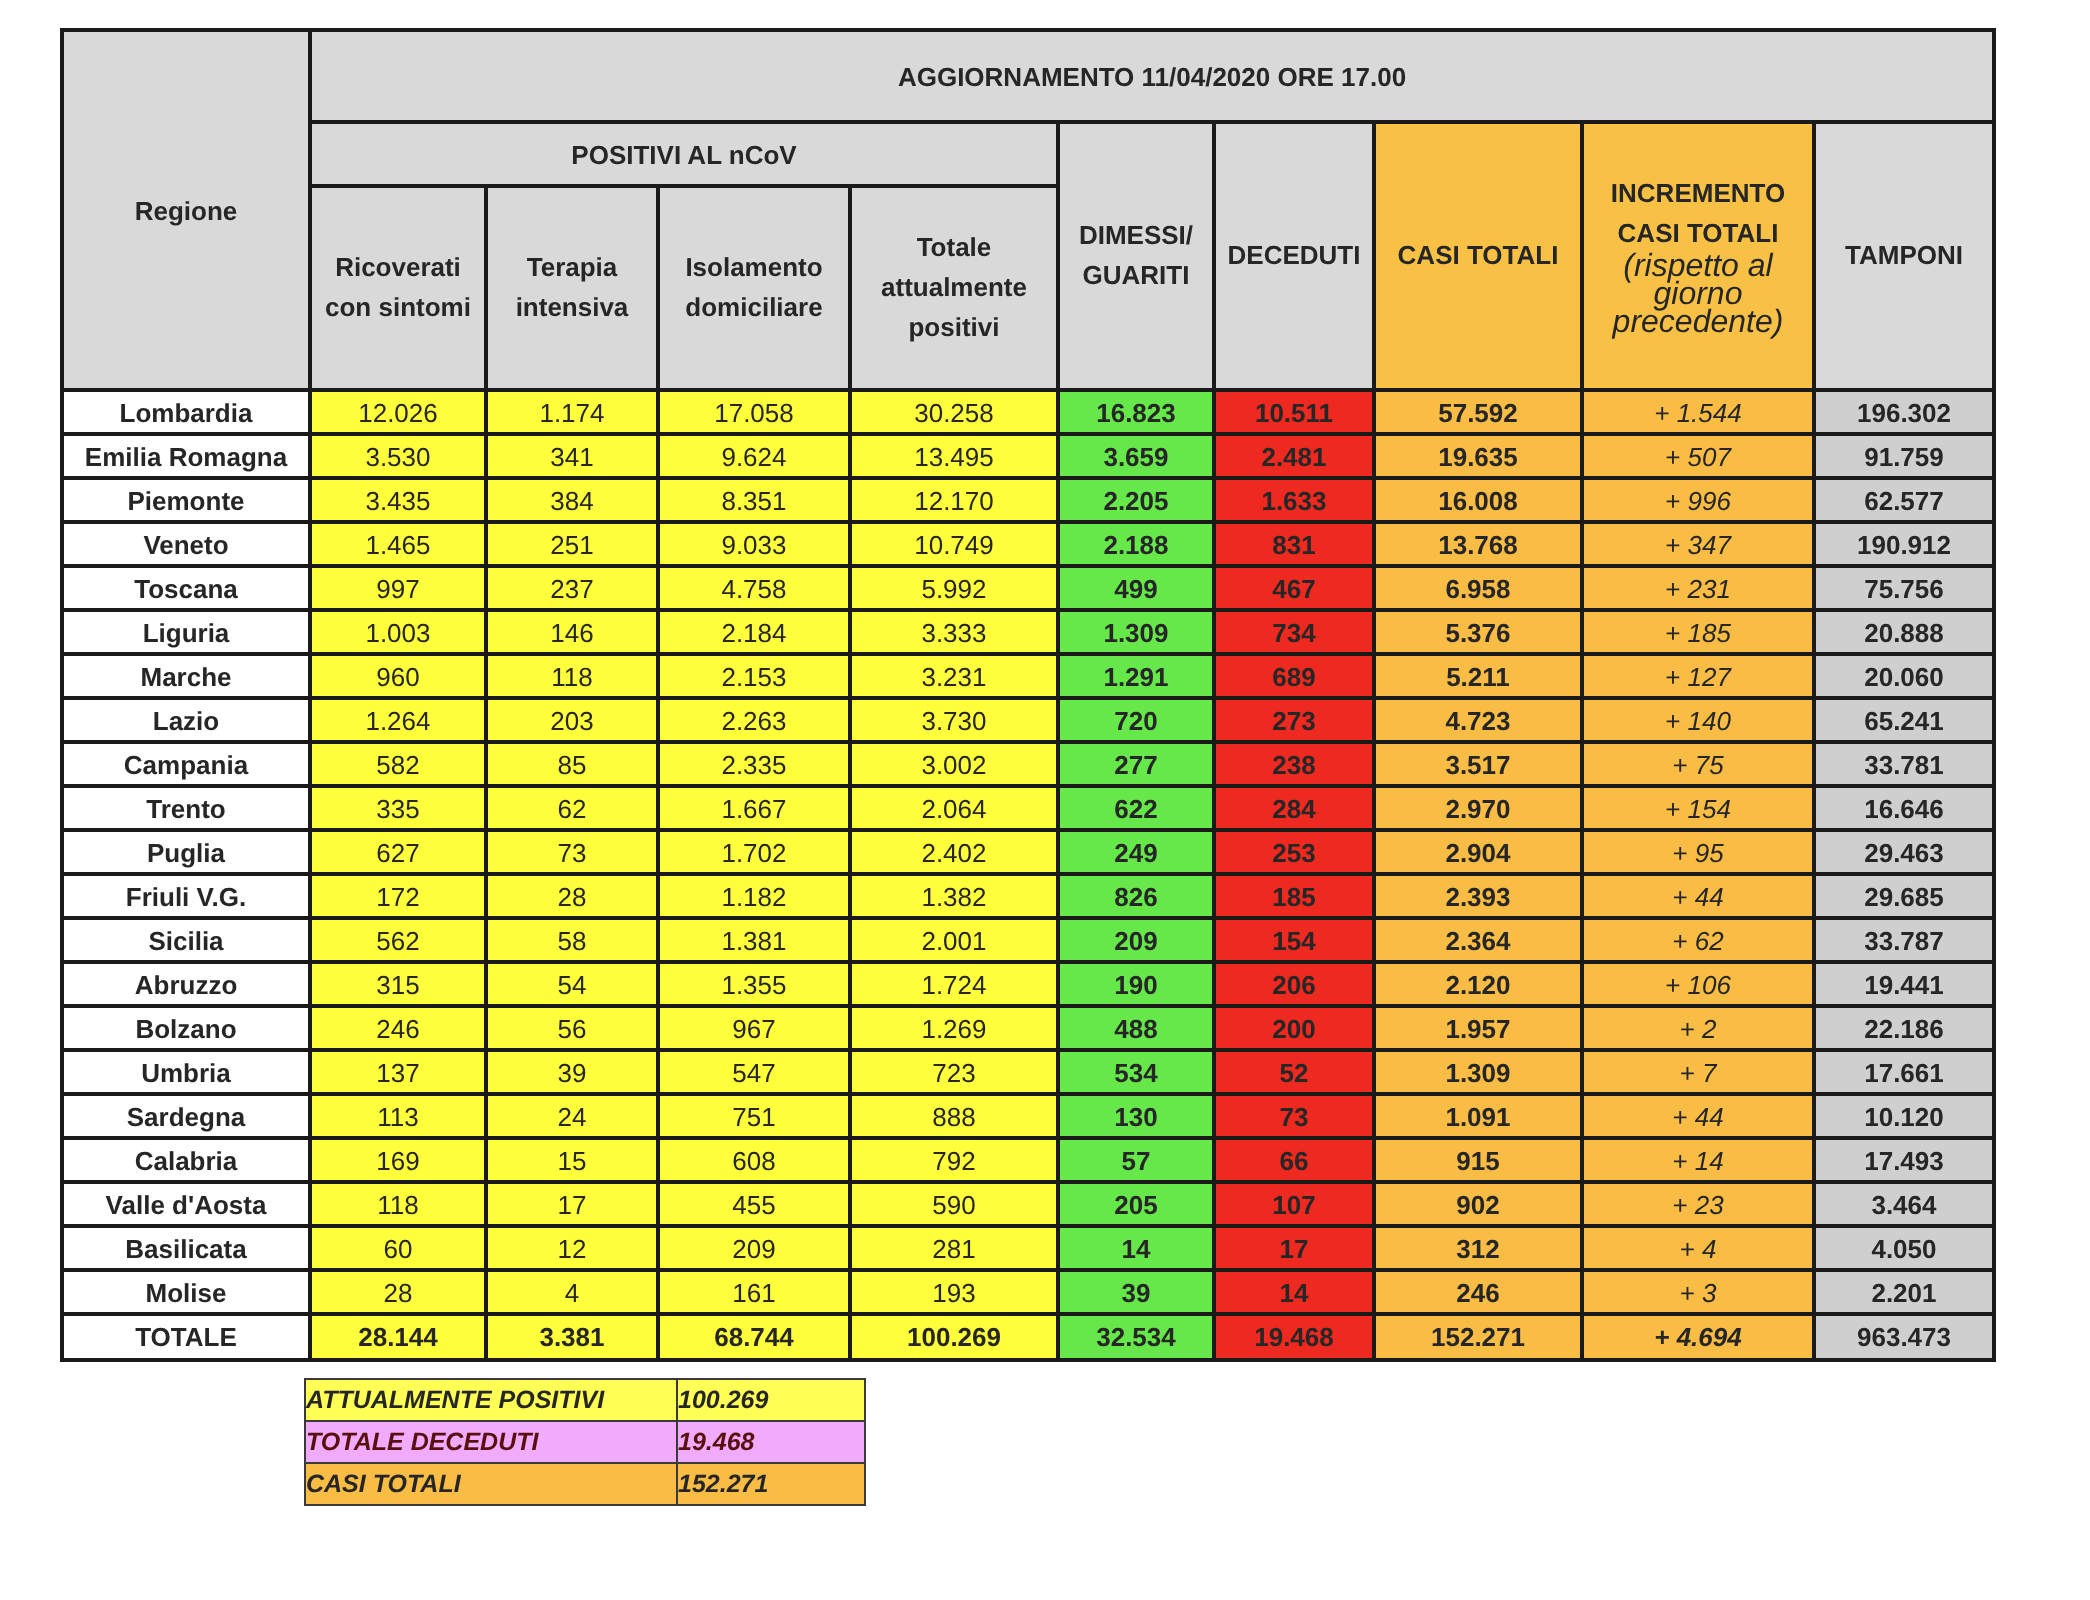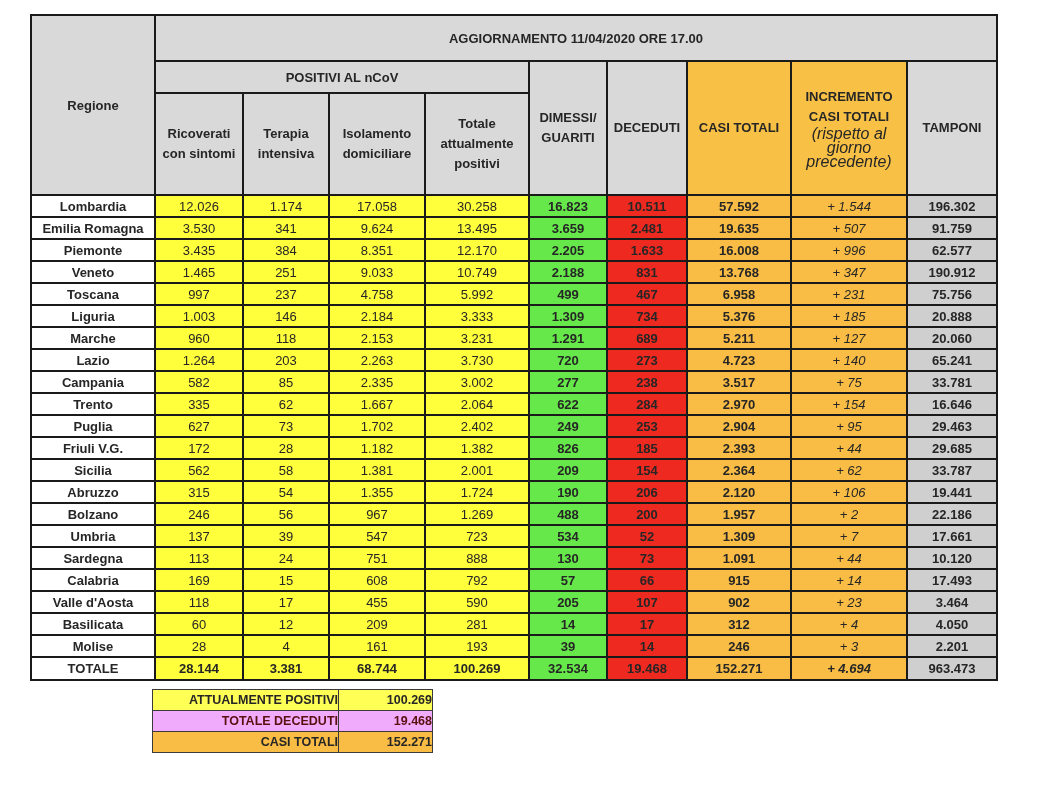--- a/index.html
+++ b/index.html
@@ -15,21 +15,21 @@
     .region { background: #ffffff; font-weight: bold; color: #222; font-size: 13px; height: 20px; margin-top: 15px; }
     .yel { background: #ffff3c; color: #3a3a1a; }
     .yel-b { background: #ffff3c; font-weight: normal; color: #262626; }
     .grn { background: #66e84a; font-weight: bold; color: #1a3a1a; }
     .red { background: #ee2a20; font-weight: bold; color: #5a0f0f; }
     .org { background: #f9bc45; font-weight: bold; color: #262626; }
     .org-i { background: #f9bc45; font-style: italic; color: #4a3a20; }
     .gry { background: #cfcfcf; font-weight: bold; color: #262626; }
     tr.total td { font-weight: bold; height: 21px; }
     .summary { position: absolute; left: 152px; top: 689px; border-collapse: collapse; table-layout: fixed; }
-    .summary td { border: 1.5px solid #3a3a3a; font-size: 12.5px; font-weight: bold; text-align: right; height: 20px; padding: 0; }
+    .summary td { border: 1.5px solid #3a3a3a; font-size: 12.5px; font-weight: bold; text-align: left; height: 20px; padding: 0; font-style: italic; }
     .s-yel { background: #ffff55; color: #262626; }
     .s-grn { background: #66e84a; color: #1a3a1a; }
     .s-red { background: #f0abfc; color: #5a0f0f; }
     .s-org { background: #f9bc45; color: #262626; }
   </style>
 </head>
 <body>
 
 <table class="main-table">
   <colgroup>

